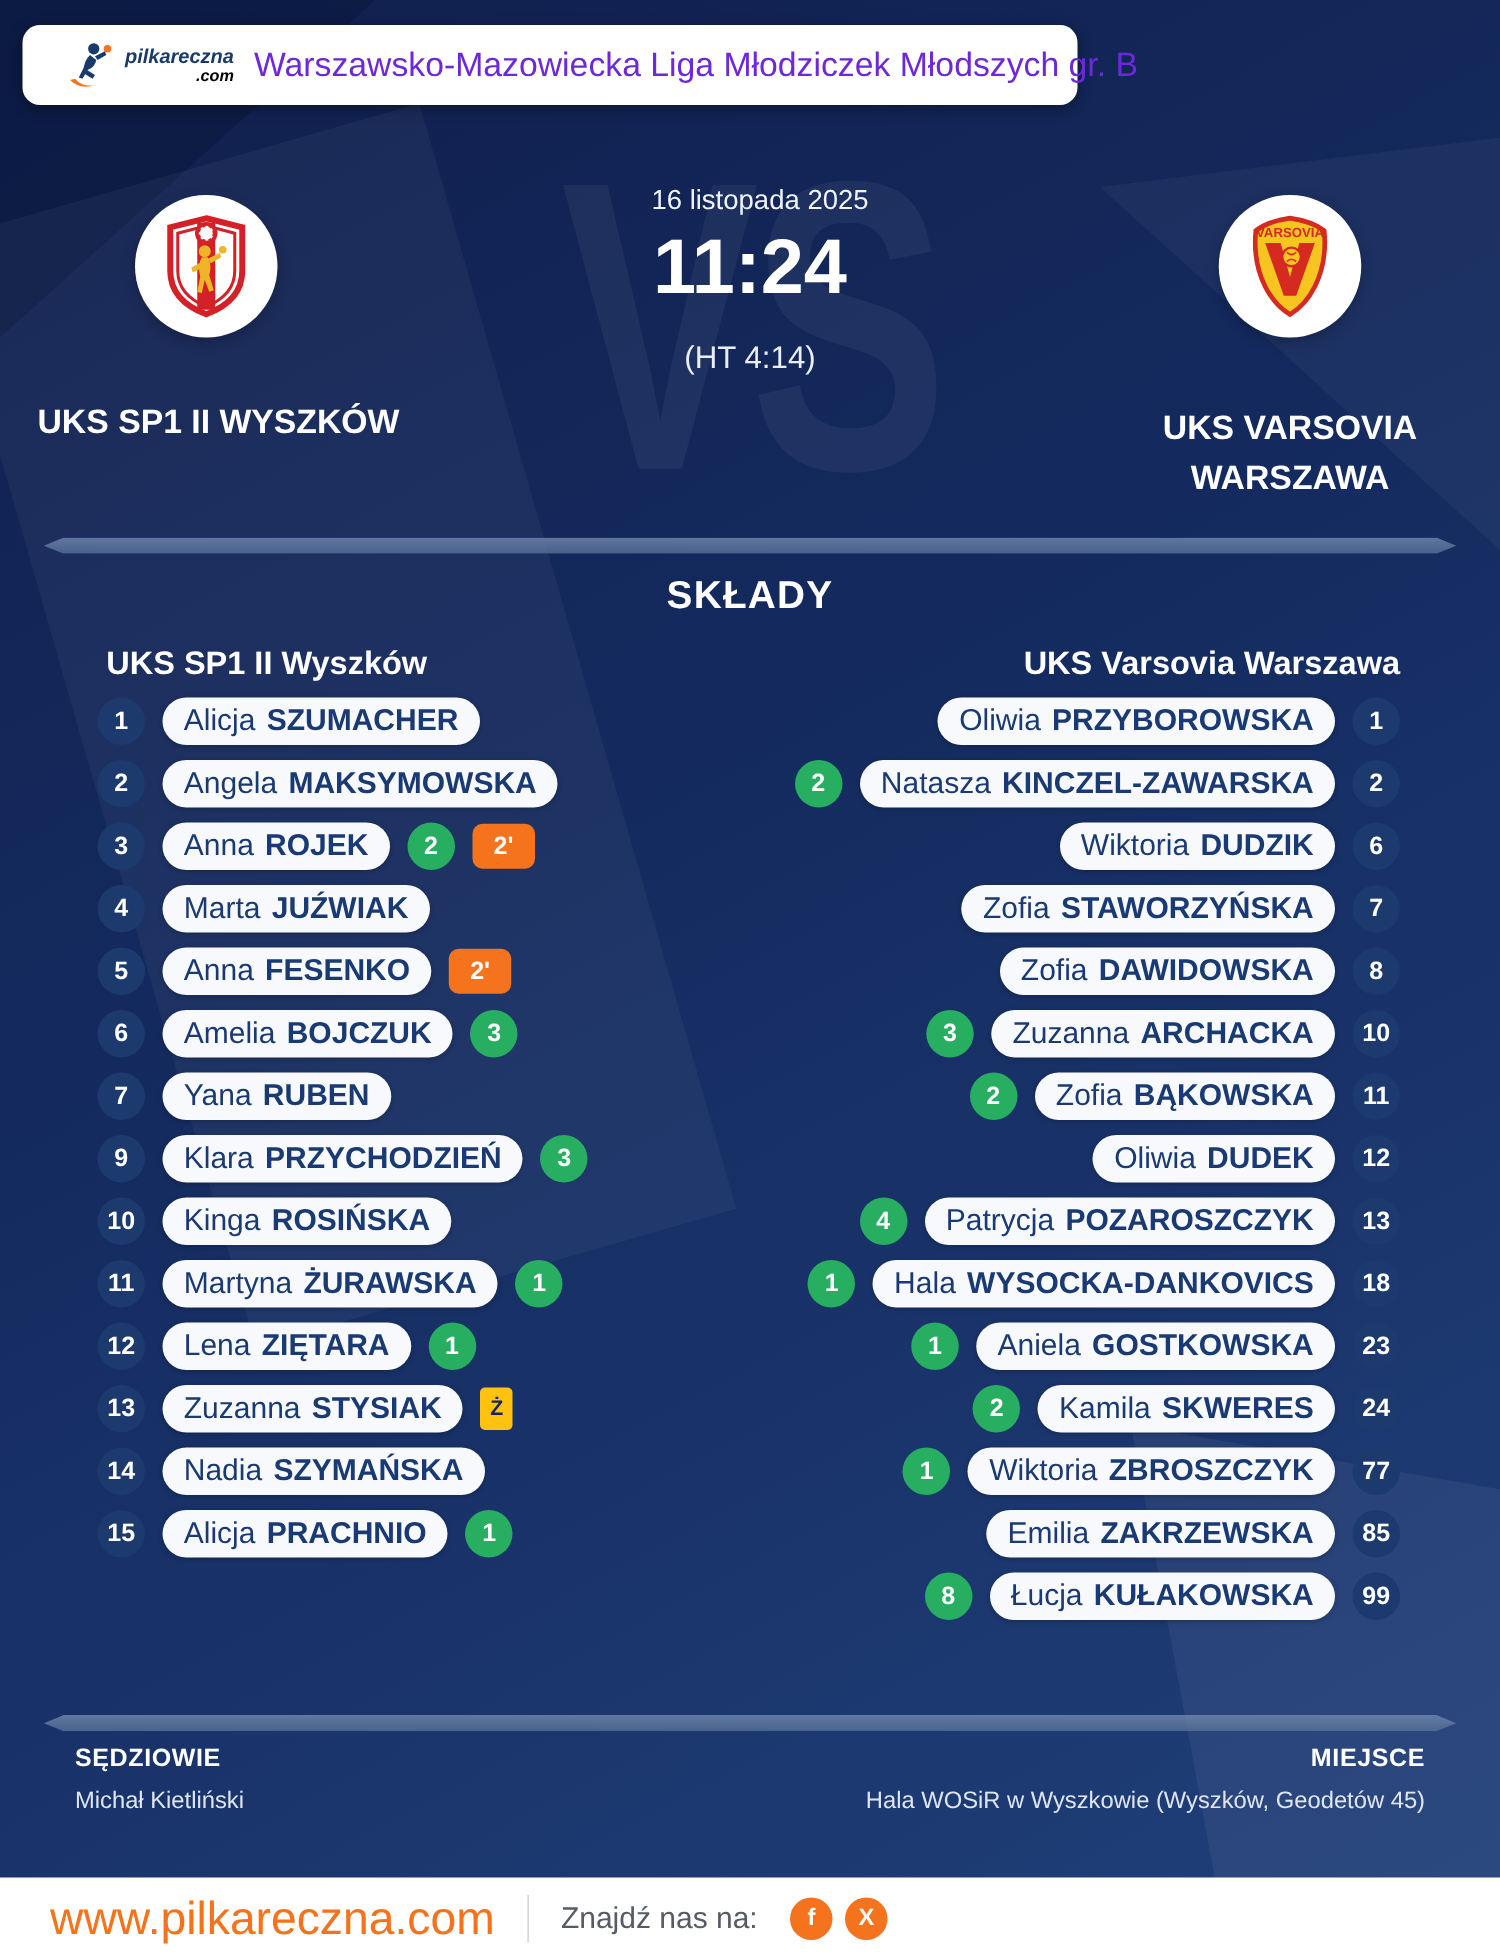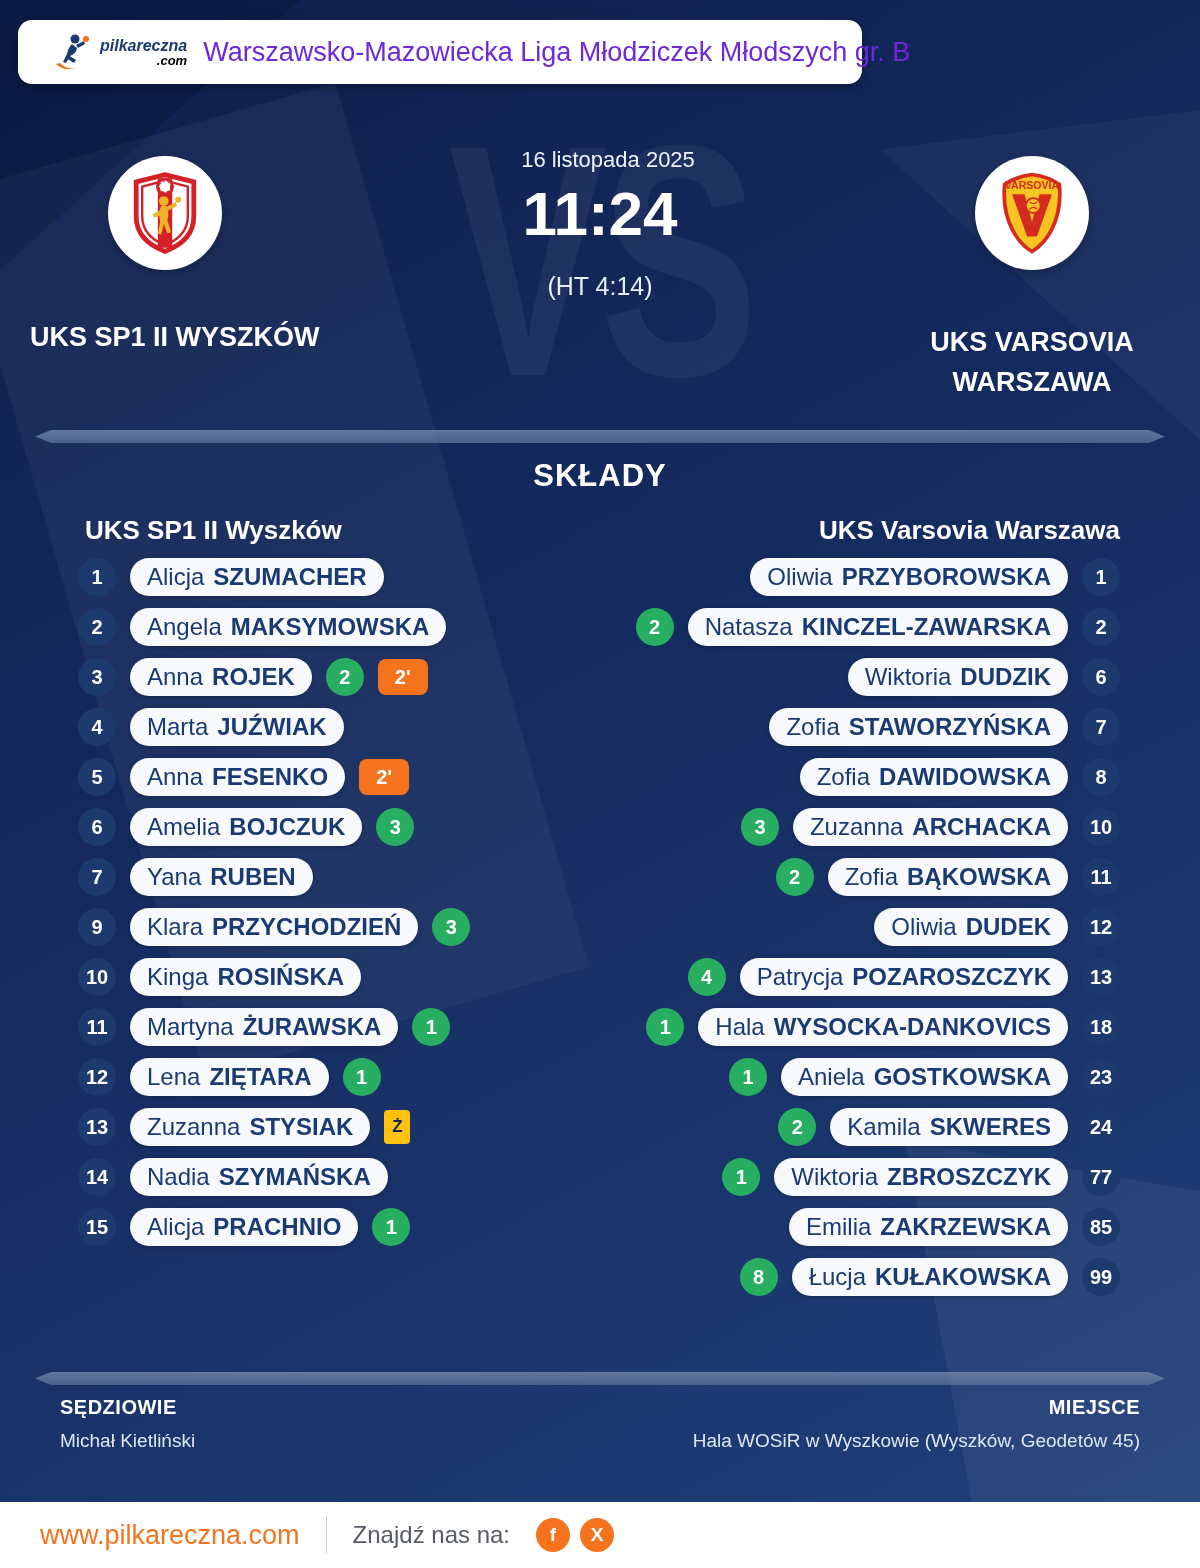--- a/index.html
+++ b/index.html
@@ -104,21 +104,21 @@
   .foot-value { position:absolute; font-size:19px; color:#dfe6f2; }
   .ref-label { left:60px; top:1396px; }
   .ref-value { left:60px; top:1430px; }
   .venue-label { right:60px; top:1396px; text-align:right; }
   .venue-value { right:60px; top:1430px; text-align:right; }
   
   .bottom-bar {
     position:absolute; left:0; right:0; bottom:0; height:66px; background:#ffffff;
     display:flex; align-items:center; padding-left:40px; gap:26px;
   }
-  .site-link { color:#f5731d; font-size:27px; text-decoration:none; }
+  .site-link { color:#f5731d; font-size:37px; text-decoration:none; }
   .vline { width:1px; height:38px; background:#c9ccd4; }
   .social-label { color:#565b64; font-size:24px; }
   .social-icons { display:flex; gap:10px; }
   .social-circle {
     width:34px; height:34px; border-radius:50%; background:#f5731d;
     color:#fff; font-weight:700; font-size:19px;
     display:flex; align-items:center; justify-content:center; cursor:pointer;
   }
 </style>
 </head>

